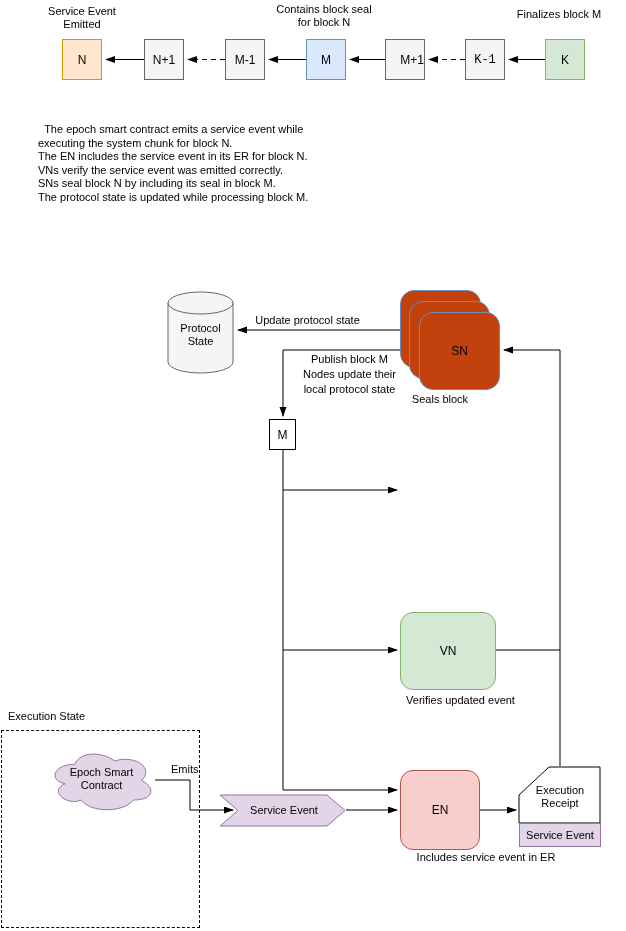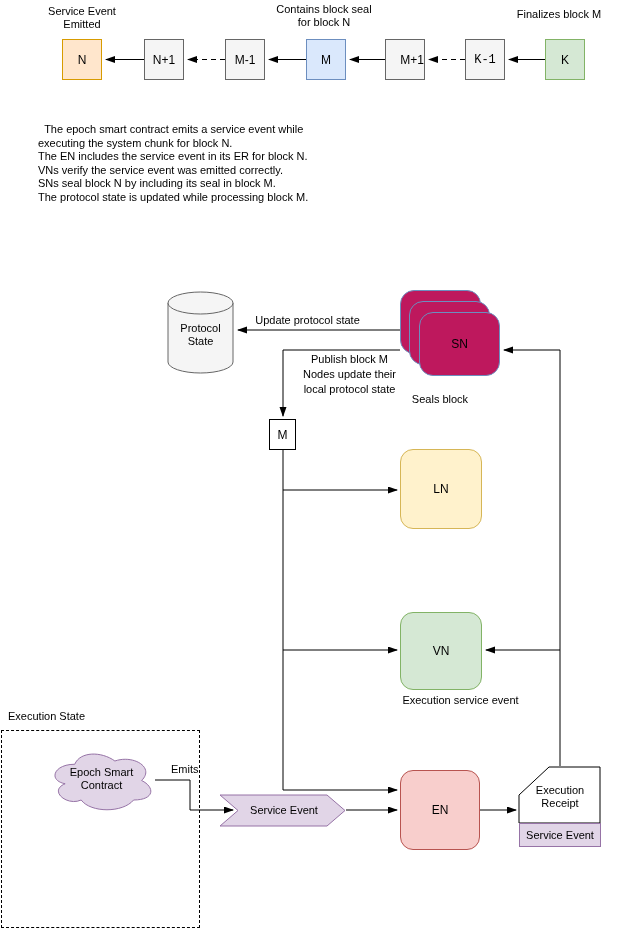--- a/index.html
+++ b/index.html
@@ -12,21 +12,21 @@
   .block{position:absolute;top:39px;width:40px;height:41px;border:1px solid #666;
          display:flex;align-items:center;justify-content:center;font-size:12px;background:#f5f5f5;box-sizing:border-box;}
   .block.orange{background:#ffe6cc;border-color:#d79b00;}
   .block.blue{background:#dae8fc;border-color:#6c8ebf;}
   .block.green{background:#d5e8d4;border-color:#82b366;}
   .node{position:absolute;border:1px solid;border-radius:13px;display:flex;align-items:center;
         justify-content:center;font-size:12px;box-sizing:border-box;}
   .node.yellow{background:#fff2cc;border-color:#d6b656;}
   .node.green{background:#d5e8d4;border-color:#82b366;}
   .node.red{background:#f8cecc;border-color:#b85450;}
-  .sn-card{position:absolute;width:81px;height:64px;background:#be185d;border:1px solid #6c8ebf;
+  .sn-card{position:absolute;width:81px;height:78px;background:#c2410c;border:1px solid #6c8ebf;
            border-radius:14px;box-sizing:border-box;display:flex;align-items:center;justify-content:center;font-size:12px;}
   .mbox{position:absolute;left:269px;top:419px;width:27px;height:31px;border:1px solid #000;background:#fff;
         display:flex;align-items:center;justify-content:center;font-size:12px;box-sizing:border-box;}
   .dashed-box{position:absolute;left:1px;top:730px;width:199px;height:198px;border:1px dashed #000;box-sizing:border-box;}
   .tag{position:absolute;left:519px;top:823px;width:82px;height:24px;background:#e1d5e7;border:1px solid #9673a6;
        box-sizing:border-box;display:flex;align-items:center;justify-content:center;font-size:11px;}
   .overlay-txt{position:absolute;display:flex;align-items:center;justify-content:center;
                font-size:11px;line-height:13px;white-space:pre-line;text-align:center;}
 </style>
 </head>
@@ -104,24 +104,24 @@
   <div class="sn-card" style="left:419px;top:312px;">SN</div>
   <div class="lbl" style="left:390px;top:393px;width:100px;">Seals block</div>
 
   <div class="lbl" style="left:240px;top:314px;width:135px;">Update protocol state</div>
   <div class="lbl left" style="left:292px;top:352px;width:115px;line-height:15px;text-align:center;">Publish block M
 Nodes update their
 local protocol state</div>
 
   <div class="mbox">M</div>
 
-  <div class="node yellow" style="left:400px;top:449px;width:82px;height:80px;">LN</div>
-  <div class="node green" style="left:400px;top:612px;width:82px;height:78px;">VN</div>
-  <div class="lbl" style="left:378px;top:694px;width:165px;">Execution service event</div>
+  <div class="node green" style="left:400px;top:612px;width:96px;height:78px;">VN</div>
+  <div class="lbl" style="left:378px;top:694px;width:165px;">Verifies updated event</div>
   <div class="node red" style="left:400px;top:770px;width:80px;height:80px;">EN</div>
+  <div class="lbl" style="left:396px;top:851px;width:180px;">Includes service event in ER</div>
 
   <div class="lbl left" style="left:8px;top:710px;width:120px;">Execution State</div>
   <div class="dashed-box"></div>
   <div class="overlay-txt" style="left:53px;top:765px;width:97px;height:28px;">Epoch Smart
 Contract</div>
   <div class="lbl left" style="left:142px;top:763px;width:40px;margin-left:29px;">Emits</div>
 
   <div class="overlay-txt" style="left:238px;top:796px;width:92px;height:29px;">Service Event</div>
 
   <div class="overlay-txt" style="left:519px;top:776px;width:82px;height:42px;">Execution

